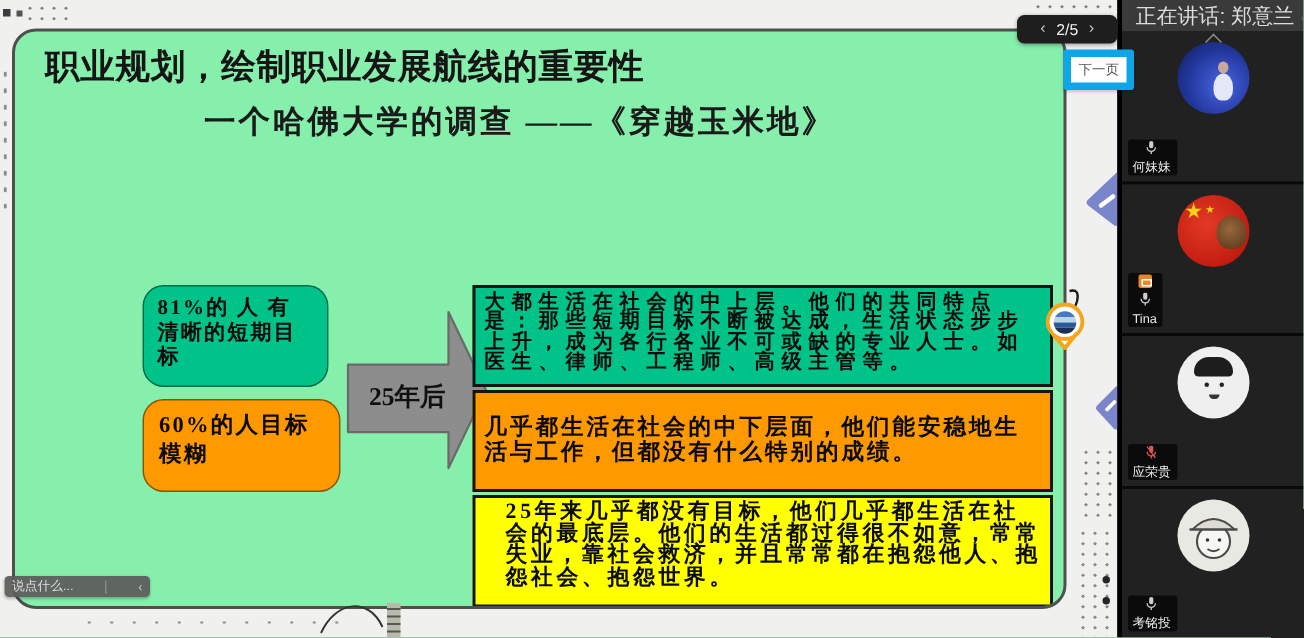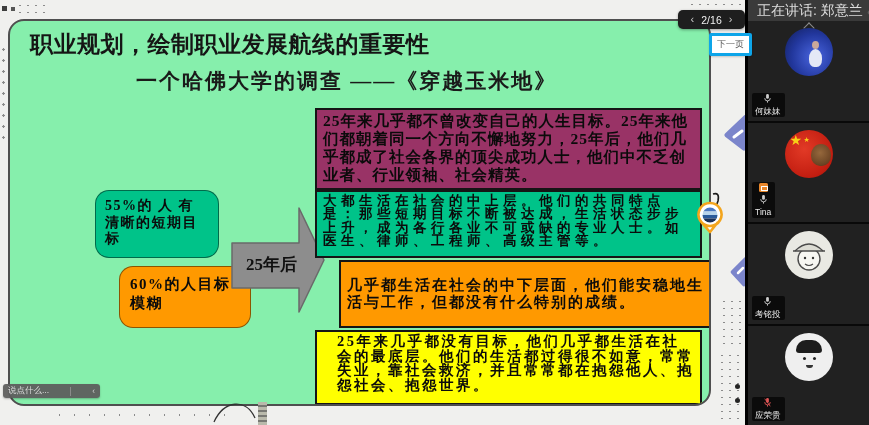--- a/index.html
+++ b/index.html
@@ -33,39 +33,39 @@
     color:#1a1a1a;letter-spacing:2px;white-space:nowrap;
   }
   .box{
     position:absolute;box-sizing:border-box;
     font-family:"Liberation Serif","DejaVu Serif",serif;font-weight:bold;color:#0b0b0b;
   }
   .lbox{border:1px solid rgba(0,0,0,.45);border-radius:14px;padding:7px 9px;}
   .rbox{left:305px;width:387px;border:2px solid #151515;padding:2px 6px;}
   .c-purple{background:#993366;}
   .c-green{background:#00C389;}
-  .c-orange{background:#FF9900;margin-left:24px;}
+  .c-orange{background:#FF9900;}
   .c-yellow{background:#FFFF00;}
   .arrow-label{
     position:absolute;left:236px;top:232px;font-size:17px;font-weight:bold;
     font-family:"Liberation Serif","DejaVu Serif",serif;color:#101010;z-index:3;
   }
   svg.abs{position:absolute;}
 
   
   .pager{
     position:absolute;left:678px;top:10px;width:67px;height:19px;z-index:6;
     background:#1e1e1e;border-radius:5px;color:#f0f0f0;font-size:10.5px;
     display:flex;align-items:center;justify-content:center;gap:7px;
     box-shadow:0 1px 3px rgba(0,0,0,.35);
   }
   .pager .nav{color:#c9c9c9;font-size:11px;cursor:pointer;line-height:1;}
   .tooltip{
     position:absolute;left:709px;top:33px;z-index:6;background:#fff;
-    border:3px solid #0ea5e9;border-radius:2px;padding:2px 5px;
+    border:5px solid #0ea5e9;border-radius:2px;padding:2px 5px;
     font-size:9px;color:#555;box-shadow:0 1px 2px rgba(0,0,0,.18);white-space:nowrap;
   }
   .comment-pill{
     position:absolute;left:3px;top:384px;height:14px;z-index:6;
     background:rgba(92,92,92,.94);border-radius:3px;display:flex;align-items:center;
     color:#dedede;font-size:8.5px;box-shadow:0 1px 2px rgba(0,0,0,.25);gap:16px;
   }
   .comment-pill .txt{padding:0 5px;}
   .comment-pill .div{width:1px;height:9px;background:#8a8a8a;}
   .comment-pill .col{width:13px;text-align:center;color:#cfcfcf;cursor:pointer;}
@@ -138,29 +138,28 @@
     <div class="dots" style="left:718px;top:352px;width:28px;height:73px;"></div>
     <div class="dots b" style="left:52px;top:411px;width:180px;height:8px;"></div>
     <div class="bigdot" style="left:735px;top:384px;"></div>
     <div class="bigdot" style="left:735px;top:398px;"></div>
 
     <div class="page">
       <div class="page-inner">
         <div class="slide-title">职业规划，绘制职业发展航线的重要性</div>
         <div class="slide-subtitle">一个哈佛大学的调查 ——《穿越玉米地》</div>
 
-        <div class="box lbox c-green" style="left:85px;top:169px;width:124px;height:68px;font-size:14px;line-height:16.5px;letter-spacing:1.5px;">55%的 人 有清晰的短期目标</div>
+        <div class="box lbox c-green" style="left:85px;top:169px;width:124px;height:68px;font-size:14px;line-height:16.5px;letter-spacing:1.5px;">81%的 人 有清晰的短期目标</div>
         <div class="box lbox c-orange" style="left:85px;top:245px;width:132px;height:62px;font-size:15px;line-height:19px;letter-spacing:1.5px;padding:8px 10px;">60%的人目标模糊</div>
 
         <svg class="abs" style="left:220px;top:183px;" width="100" height="112" viewBox="0 0 100 112">
           <polygon points="2,39 69,39 69,4 94,56 69,108 69,84 2,84" fill="#8d8d8d" stroke="#6a6a6a" stroke-width="1.5" stroke-linejoin="round"></polygon>
         </svg>
         <div class="arrow-label">25年后</div>
 
-        <div class="box rbox c-purple" style="top:87px;height:82px;font-size:15.5px;line-height:18px;letter-spacing:1px;">25年来几乎都不曾改变自己的人生目标。25年来他们都朝着同一个方向不懈地努力，25年后，他们几乎都成了社会各界的顶尖成功人士，他们中不乏创业者、行业领袖、社会精英。</div>
         <div class="box rbox c-orange" style="top:239px;height:68px;font-size:15px;line-height:17px;letter-spacing:2px;display:flex;align-items:center;">几乎都生活在社会的中下层面，他们能安稳地生活与工作，但都没有什么特别的成绩。</div>
         <div class="box rbox c-green" style="top:169px;height:68px;font-size:13.5px;line-height:13.4px;letter-spacing:4.5px;">大都生活在社会的中上层。他们的共同特点是：那些短期目标不断被达成，生活状态步步上升，成为各行各业不可或缺的专业人士。如医生、律师、工程师、高级主管等。</div>
         <div class="box rbox c-yellow" style="top:309px;height:75px;font-size:14.5px;line-height:14.6px;letter-spacing:2.5px;padding-left:20px;">25年来几乎都没有目标，他们几乎都生活在社会的最底层。他们的生活都过得很不如意，常常失业，靠社会救济，并且常常都在抱怨他人、抱怨社会、抱怨世界。</div>
       </div>
     </div>
 
     <svg class="abs" style="left:210px;top:400px;" width="62" height="25" viewBox="0 0 62 25">
       <path d="M4,22 C14,0 36,-2 45,18" fill="none" stroke="#333" stroke-width="1.3"></path>
       <rect x="48" y="2" width="9" height="23" fill="#b9b9ab"></rect>
       <line x1="48" y1="6" x2="57" y2="6" stroke="#555" stroke-width="1.3"></line>
@@ -186,21 +185,21 @@
         <rect x="4" y="26.5" width="18" height="5" fill="#1a2f55"></rect>
       </g>
     </svg>
     <svg class="abs" style="left:730px;top:255px;" width="20" height="34" viewBox="0 0 20 34">
       <polygon points="16,4 3,17 14,29" fill="#7b85cb" stroke="#7b85cb" stroke-width="4.5" stroke-linejoin="round"></polygon>
       <line x1="8" y1="18" x2="13" y2="13" stroke="#ffffff" stroke-width="2.5" stroke-linecap="round"></line>
     </svg>
 
     <div class="pager">
       <span class="nav">‹</span>
-      <span>2/16</span>
+      <span>2/5</span>
       <span class="nav">›</span>
     </div>
     <div class="tooltip">下一页</div>
 
     <div class="comment-pill">
       <span class="txt">说点什么...</span>
       <span class="div"></span>
       <span class="col">‹</span>
     </div>
   </div>
@@ -249,54 +248,54 @@
           <svg class="mic mic-gray" width="7" height="9" viewBox="0 0 10 13">
             <rect x="3" y="0" width="4" height="7" rx="2" fill="currentColor"></rect>
             <path d="M1 6 a4 4 0 0 0 8 0" fill="none" stroke="currentColor" stroke-width="1.3"></path>
             <line x1="5" y1="10" x2="5" y2="12.5" stroke="currentColor" stroke-width="1.3"></line>
           </svg>
           <span>Tina</span>
         </div>
       </div>
 
       <div class="tile">
+        <div class="avatar av4">
+          <span class="hair"></span>
+            <span class="eye e1"></span>
+            <span class="eye e2"></span>
+            <span class="mouth"></span>
+        </div>
+        <div class="name-tag">
+          <svg class="mic mic-red" width="7" height="9" viewBox="0 0 10 13">
+            <rect x="3" y="0" width="4" height="7" rx="2" fill="currentColor"></rect>
+            <path d="M1 6 a4 4 0 0 0 8 0" fill="none" stroke="currentColor" stroke-width="1.3"></path>
+            <line x1="5" y1="10" x2="5" y2="12.5" stroke="currentColor" stroke-width="1.3"></line>
+            <line x1="1" y1="1" x2="9" y2="12" stroke="currentColor" stroke-width="1.2"></line>
+          </svg>
+          <span>应荣贵</span>
+        </div>
+      </div>
+
+      <div class="tile">
         <div class="avatar av5">
           <svg width="48" height="48" viewBox="0 0 48 48">
             <circle cx="24" cy="28" r="11" fill="#f6f6f2" stroke="#4a4a4a" stroke-width="1.4"></circle>
             <path d="M10,20 q14,-14 28,0" fill="#dcdcd4" stroke="#4a4a4a" stroke-width="1.4"></path>
             <line x1="8" y1="20" x2="40" y2="20" stroke="#4a4a4a" stroke-width="1.6"></line>
             <circle cx="20" cy="27" r="1.2" fill="#333"></circle>
               <circle cx="28" cy="27" r="1.2" fill="#333"></circle>
             <path d="M20,33 q4,3 8,0" fill="none" stroke="#4a4a4a" stroke-width="1.2"></path>
           </svg>
         </div>
         <div class="name-tag">
           <svg class="mic mic-gray" width="7" height="9" viewBox="0 0 10 13">
             <rect x="3" y="0" width="4" height="7" rx="2" fill="currentColor"></rect>
             <path d="M1 6 a4 4 0 0 0 8 0" fill="none" stroke="currentColor" stroke-width="1.3"></path>
             <line x1="5" y1="10" x2="5" y2="12.5" stroke="currentColor" stroke-width="1.3"></line>
           </svg>
           <span>考铭投</span>
         </div>
       </div>
 
-      <div class="tile">
-        <div class="avatar av4">
-          <span class="hair"></span>
-            <span class="eye e1"></span>
-            <span class="eye e2"></span>
-            <span class="mouth"></span>
-        </div>
-        <div class="name-tag">
-          <svg class="mic mic-red" width="7" height="9" viewBox="0 0 10 13">
-            <rect x="3" y="0" width="4" height="7" rx="2" fill="currentColor"></rect>
-            <path d="M1 6 a4 4 0 0 0 8 0" fill="none" stroke="currentColor" stroke-width="1.3"></path>
-            <line x1="5" y1="10" x2="5" y2="12.5" stroke="currentColor" stroke-width="1.3"></line>
-            <line x1="1" y1="1" x2="9" y2="12" stroke="currentColor" stroke-width="1.2"></line>
-          </svg>
-          <span>应荣贵</span>
-        </div>
-      </div>
-
 
     </div>
   </div>
 </div>
 
 </body></html>

